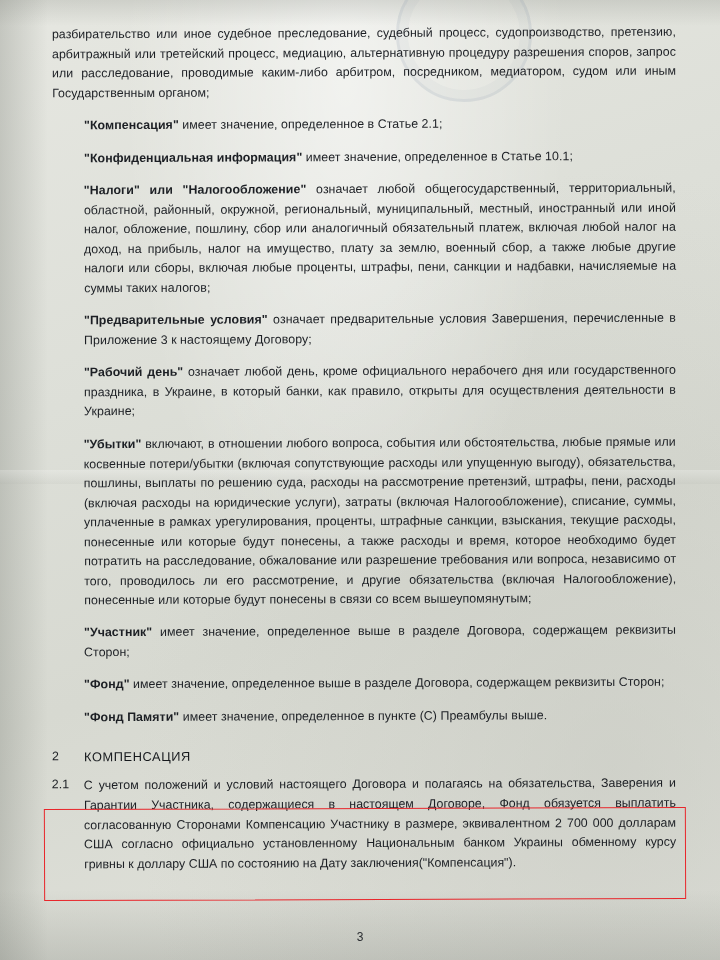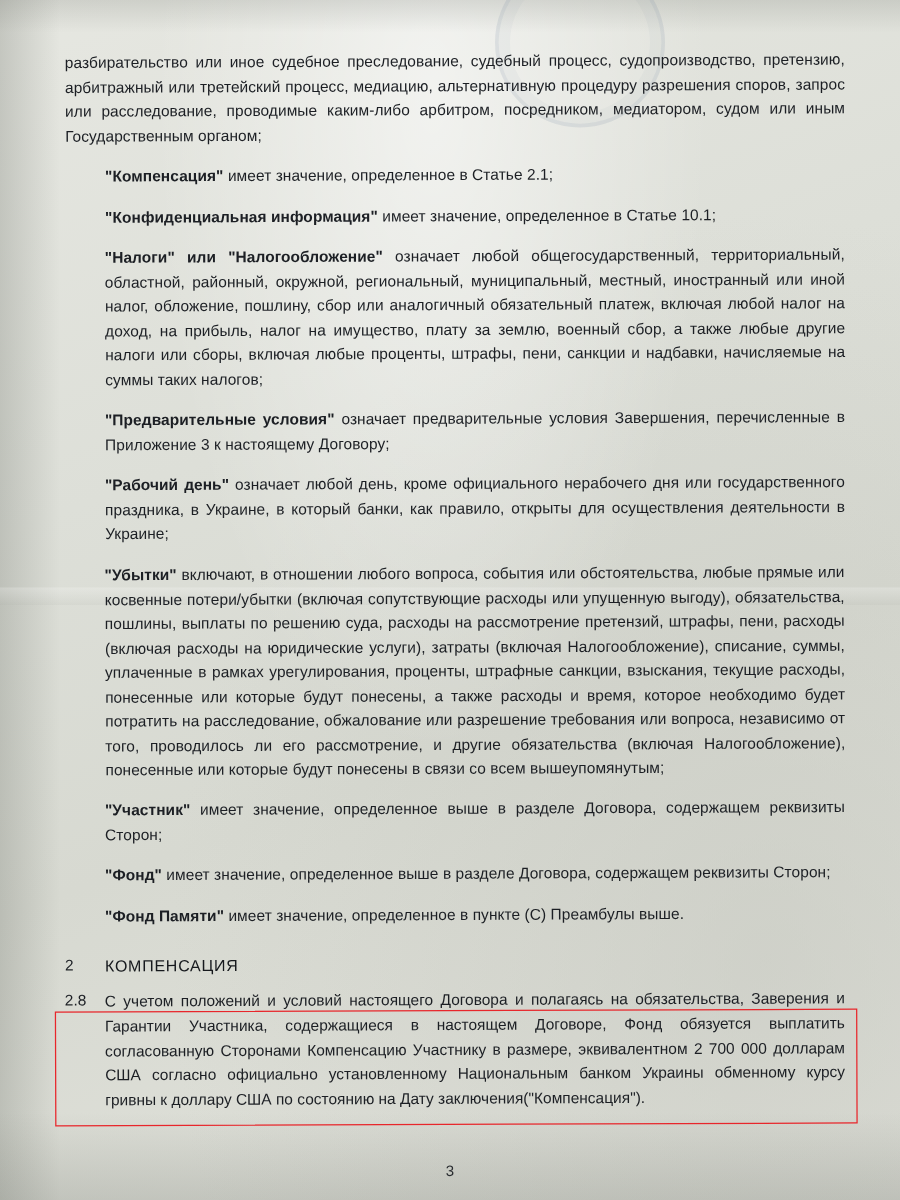--- a/index.html
+++ b/index.html
@@ -53,21 +53,20 @@
     left: 0; right: 0; top: 0; height: 26px;
     background: linear-gradient(to bottom, rgba(124,128,120,0.22), rgba(124,128,120,0));
     pointer-events: none;
   }
 
   .content {
     position: absolute;
     left: 52px;
     top: 24px;
     width: 624px;
-    margin-top: 16px;
   }
 
   p.para {
     margin: 0 0 13px 0;
     font-size: 12.4px;
     line-height: 19.5px;
     color: #1c1f24;
     text-align: justify;
     letter-spacing: 0.05px;
     transform: rotate(-0.25deg);
@@ -176,21 +175,21 @@
     <p class="para hang"><b>"Фонд"</b> имеет значение, определенное выше в разделе Договора, содержащем реквизиты Сторон;</p>
 
     <p class="para hang"><b>"Фонд Памяти"</b> имеет значение, определенное в пункте (С) Преамбулы выше.</p>
 
     <div class="section-row">
       <div class="section-num">2</div>
       <div class="section-title">КОМПЕНСАЦИЯ</div>
     </div>
 
     <div class="clause-row">
-      <div class="clause-num">2.8</div>
+      <div class="clause-num">2.1</div>
       <div class="clause-body">С учетом положений и условий настоящего Договора и полагаясь на обязательства, Заверения и Гарантии Участника, содержащиеся в настоящем Договоре, Фонд обязуется выплатить согласованную Сторонами Компенсацию Участнику в размере, эквивалентном 2 700 000 долларам США согласно официально установленному Национальным банком Украины обменному курсу гривны к доллару США по состоянию на Дату заключения("Компенсация").</div>
     </div>
 
   </div>
 
   <div class="highlight-box"></div>
 
   <div class="page-number">3</div>
 
 </div>

